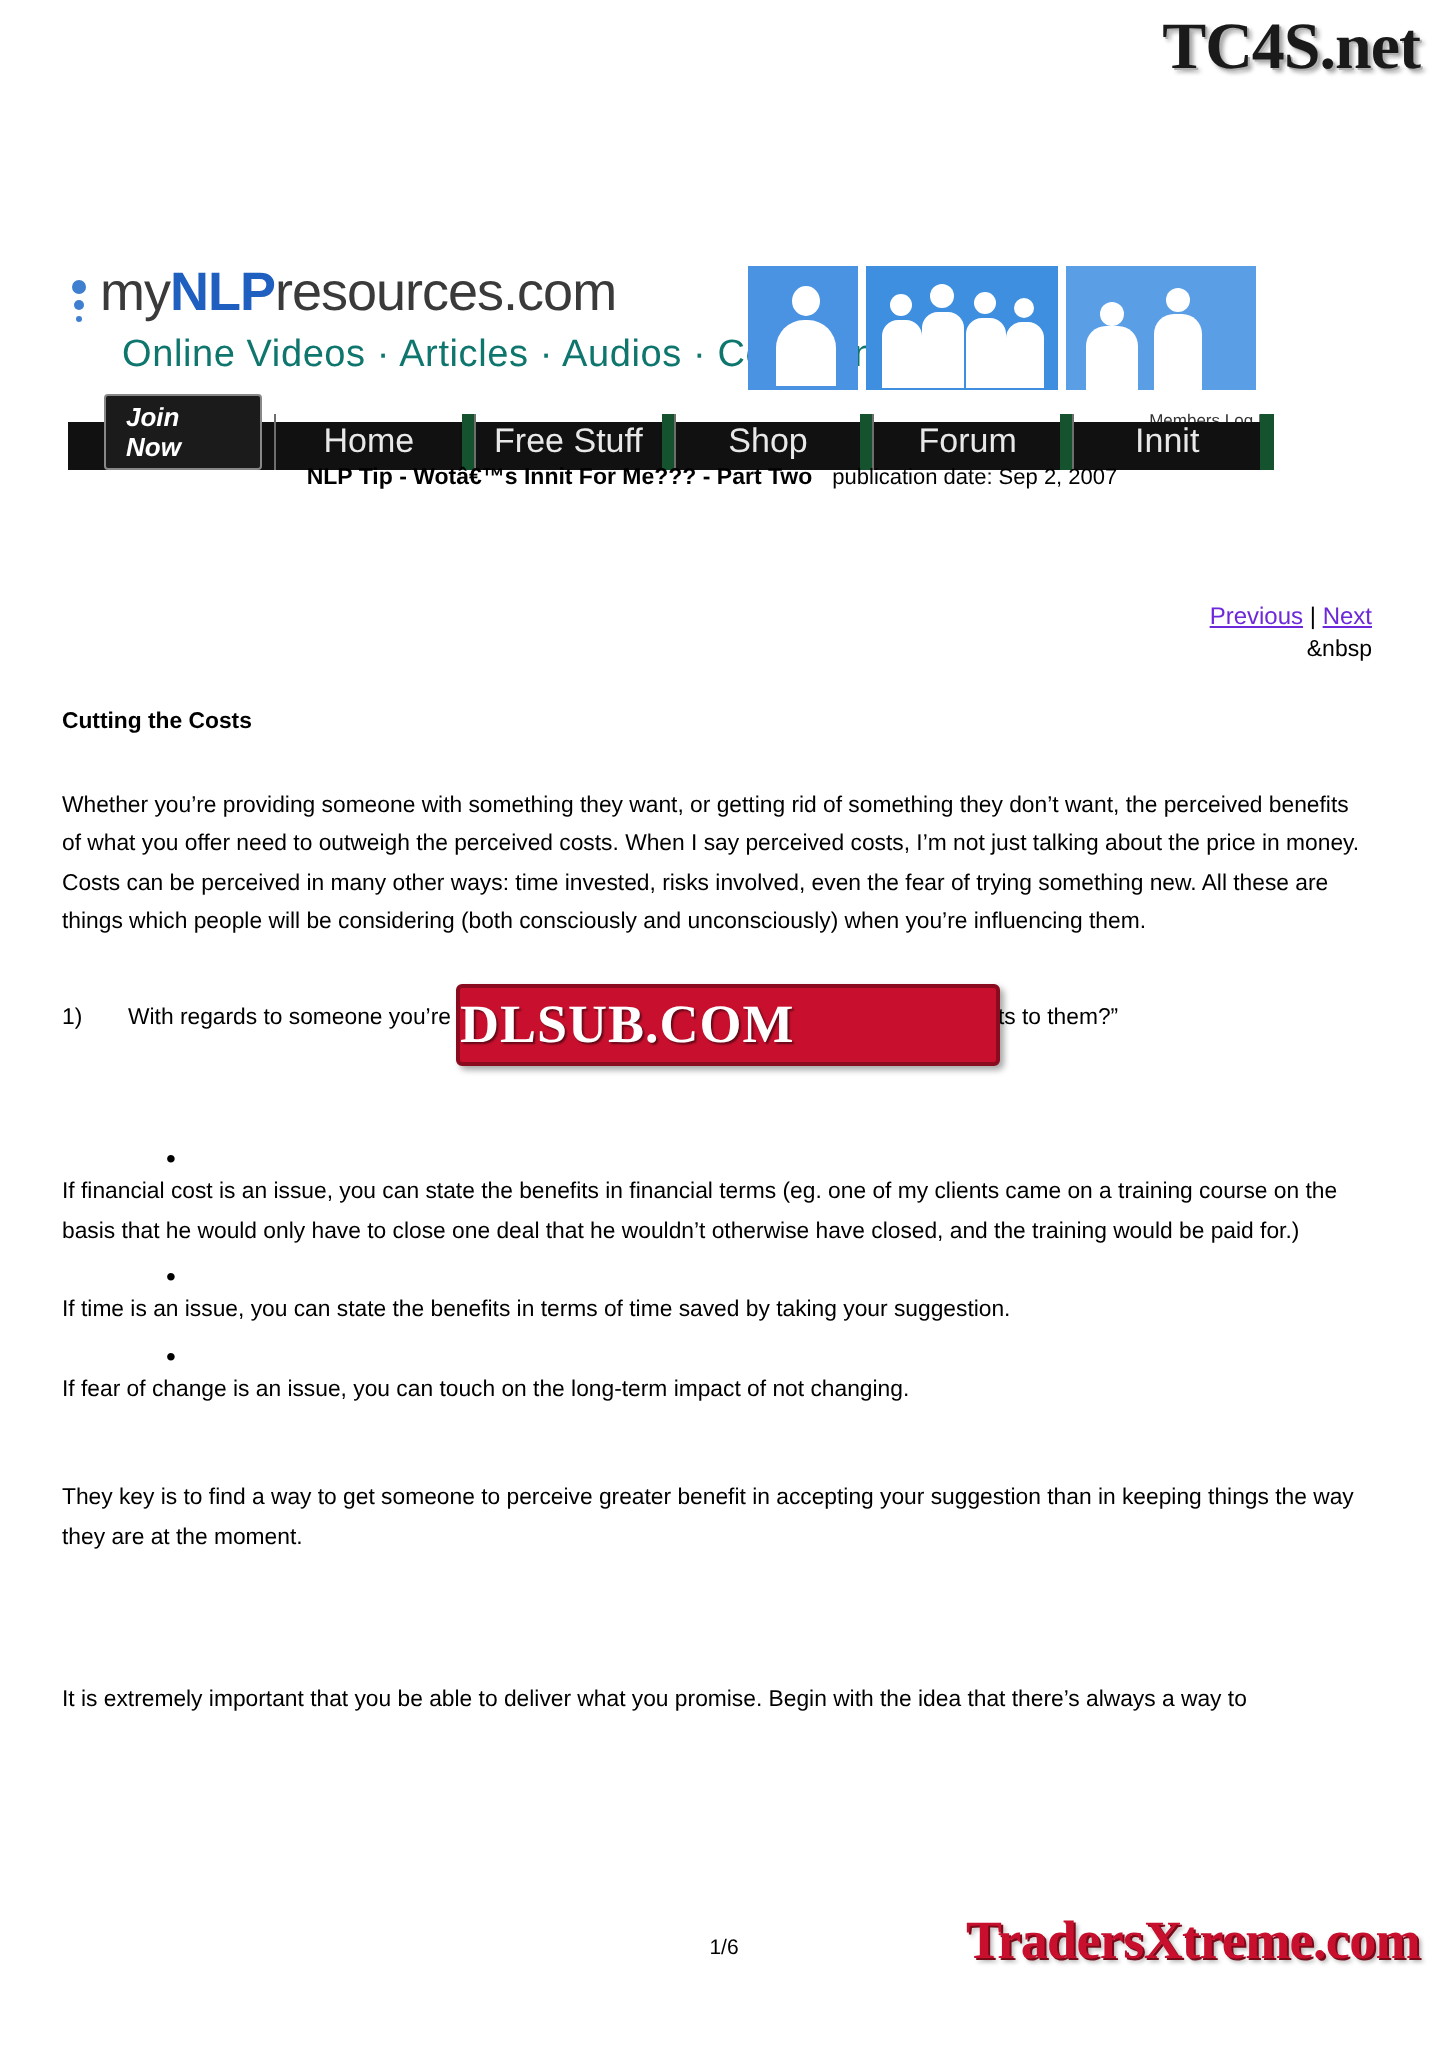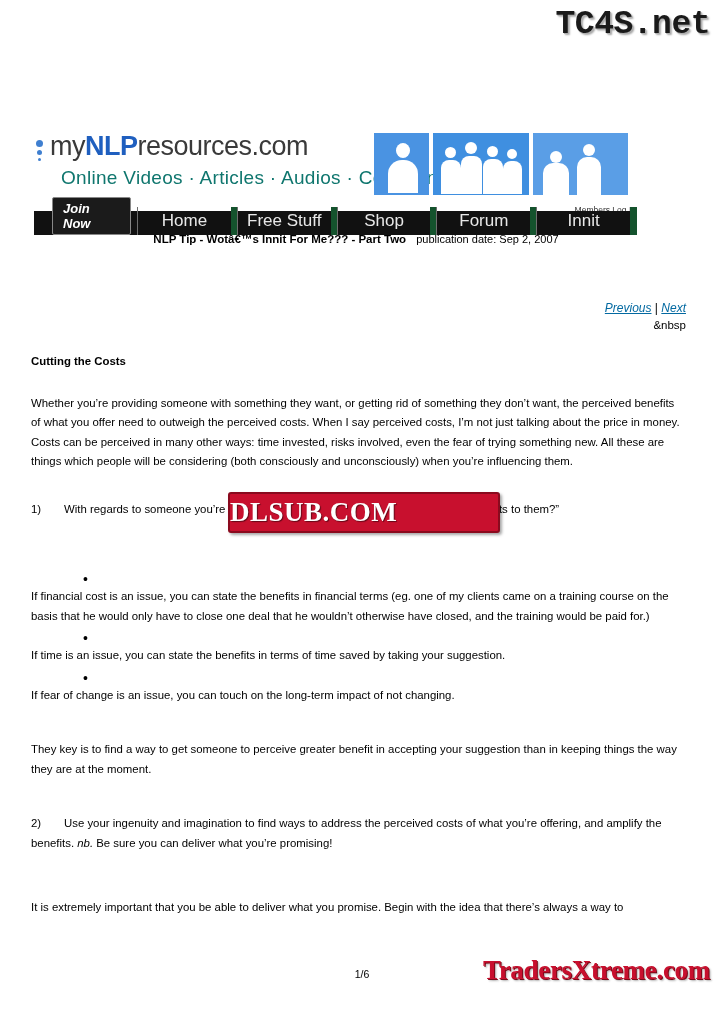--- a/index.html
+++ b/index.html
@@ -14,21 +14,21 @@
     color: #000000;
     position: relative;
     overflow: hidden;
   }
 
   
   .top-watermark {
     position: absolute;
     top: 6px;
     right: 14px;
-    font-family: Liberation Mono, monospace;
+    font-family: Liberation Serif, serif;
     font-weight: bold;
     font-size: 33px;
     letter-spacing: -0.5px;
     color: #1a1a1a;
     text-shadow: 1px 1px 0 #b0b0b0, 2px 2px 2px rgba(0,0,0,0.35);
   }
 
   
   .banner {
     position: absolute;
@@ -188,23 +188,22 @@
 
   
   .prevnext {
     position: absolute;
     right: 38px;
     top: 301px;
     font-family: "Liberation Sans", sans-serif;
     font-size: 12px;
   }
   .prevnext a {
-    color: #0369a1;
+    color: #6d28d9;
     text-decoration: underline;
-    font-style: italic;
   }
   .nbsp-line {
     position: absolute;
     right: 38px;
     top: 319px;
     font-family: "Liberation Sans", sans-serif;
     font-size: 11.5px;
     color: #000;
   }
 
@@ -353,23 +352,20 @@
     <div class="bullet-text">If financial cost is an issue, you can state the benefits in financial terms (eg. one of my clients came on a training course on the basis that he would only have to close one deal that he wouldn’t otherwise have closed, and the training would be paid for.)</div>
     <div class="bullet-dot">•</div>
     <div class="bullet-text">If time is an issue, you can state the benefits in terms of time saved by taking your suggestion.</div>
     <div class="bullet-dot">•</div>
     <div class="bullet-text">If fear of change is an issue, you can touch on the long-term impact of not changing.</div>
   </div>
   <div class="gap-lg"></div>
   <div class="gap-md"></div>
   <p>They key is to find a way to get someone to perceive greater benefit in accepting your suggestion than in keeping things the way they are at the moment.</p>
   <div class="gap-lg"></div>
-  <div class="numbered">
-    <span class="num">2)</span><span>Use your ingenuity and imagination to find ways to address the perceived costs of what you’re offering, and amplify the benefits. </span><span class="italic">nb.</span><span> Be sure you can deliver what you’re promising!</span>
-  </div>
   <div class="gap-lg"></div>
   <div class="gap-md"></div>
   <p>It is extremely important that you be able to deliver what you promise. Begin with the idea that there’s always a way to</p>
 </div>
 
 <div class="dlsub">
   <span>DLSUB.COM</span>
 </div>
 
 <div class="page-num">1/6</div>

